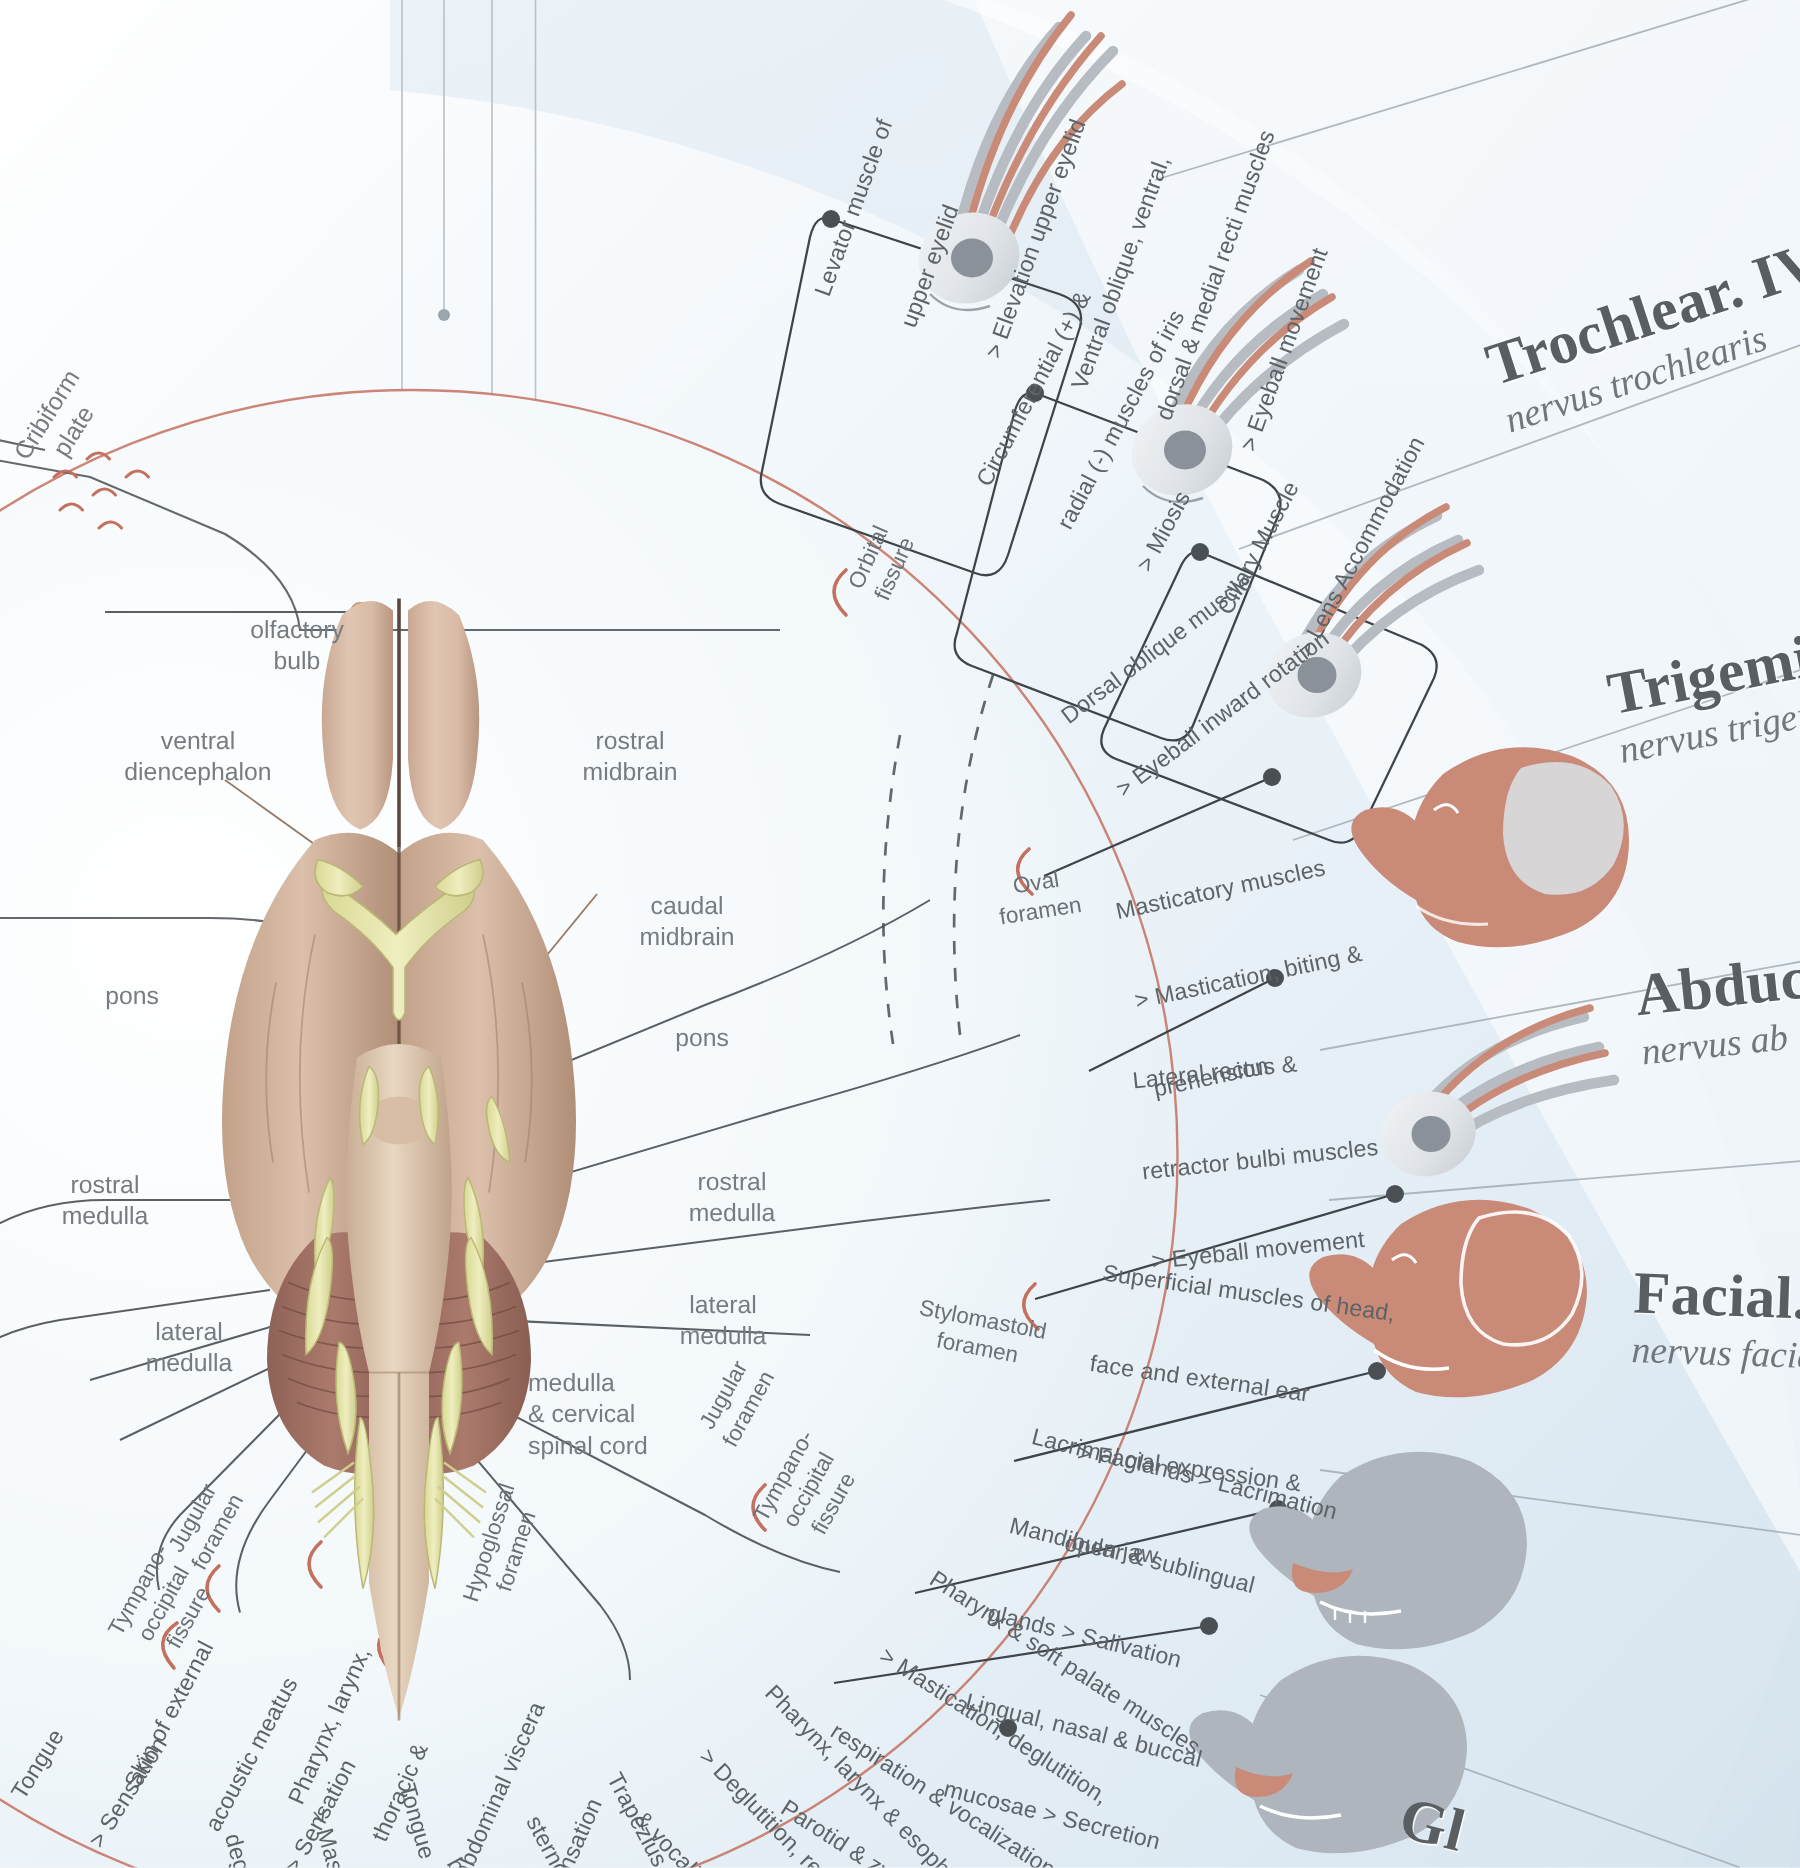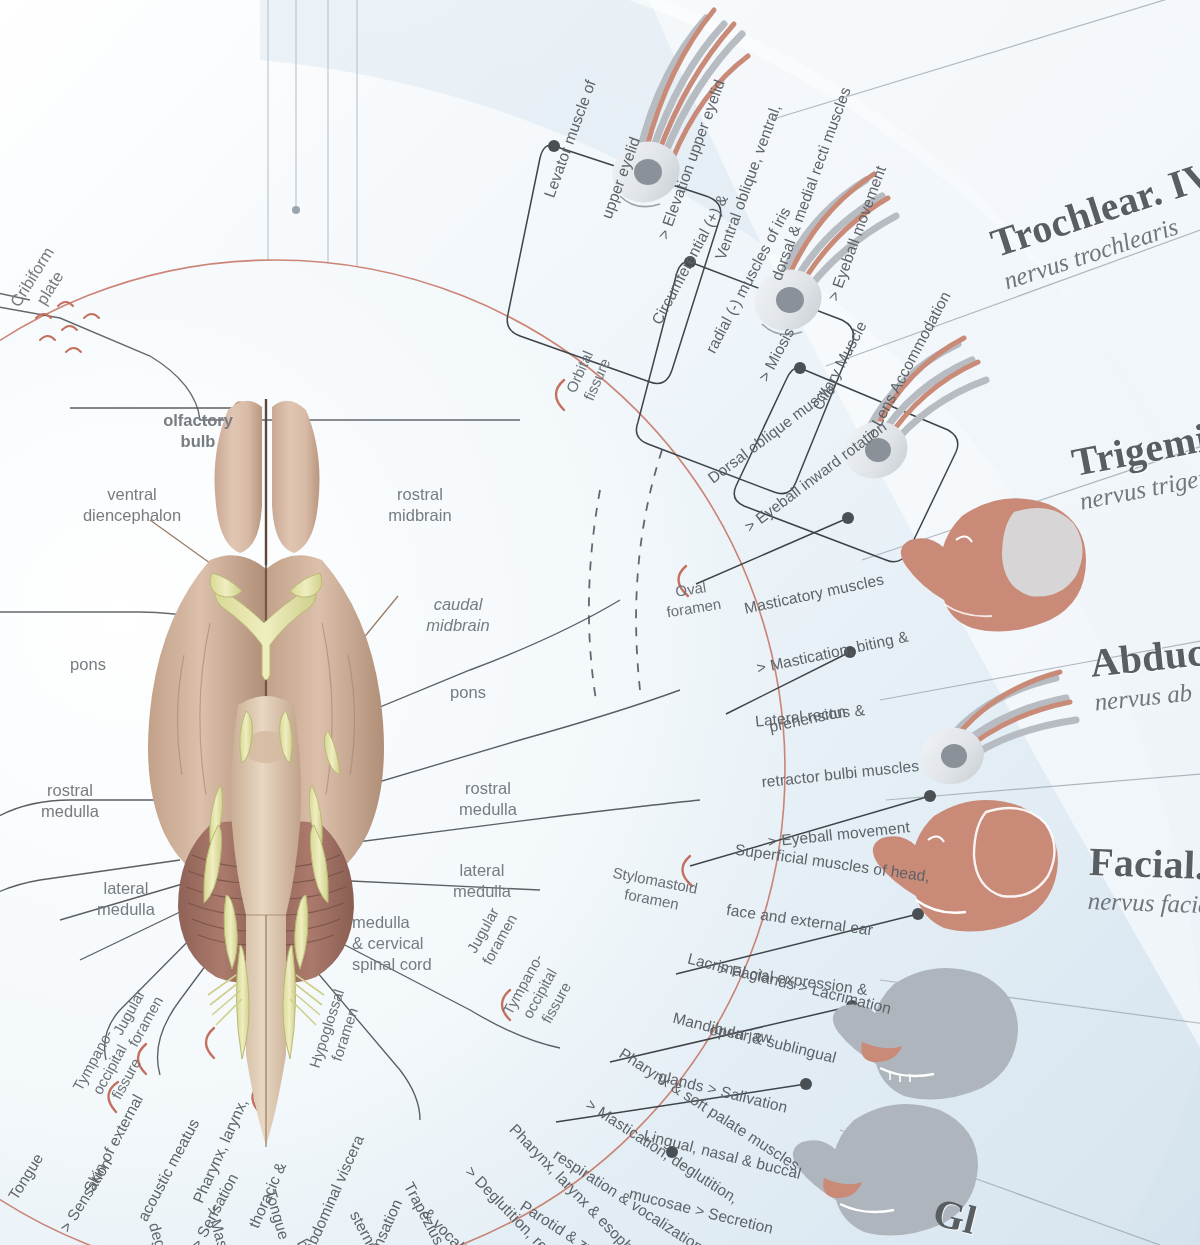--- a/index.html
+++ b/index.html
@@ -512,38 +512,38 @@
 </div>
 
 <div class="txt fn" style="left:-30px;top:1172px;transform:rotate(-58deg);transform-origin:left top;">
   <div>Tongue</div>
   <div>&gt; Sensation</div>
 </div>
 
 <div class="txt anat" style="left:-6px;top:318px;width:110px;transform:rotate(-58deg);transform-origin:left top;">Cribiform
 plate</div>
 
-<div class="txt anat" style="left:148px;top:410px;width:100px;font-weight:bold;">olfactory
+<div class="txt anat" style="left:148px;top:410px;width:100px;">olfactory
 bulb</div>
 
 <div class="txt anat" style="left:62px;top:484px;width:140px;">ventral
 diencephalon</div>
 
 <div class="txt anat" style="left:48px;top:654px;width:80px;">pons</div>
 
 <div class="txt anat" style="left:18px;top:780px;width:104px;">rostral
 medulla</div>
 
 <div class="txt anat" style="left:74px;top:878px;width:104px;">lateral
 medulla</div>
 
 <div class="txt anat" style="left:368px;top:484px;width:104px;">rostral
 midbrain</div>
 
-<div class="txt anat" style="left:406px;top:594px;width:104px;font-style:italic;">caudal
+<div class="txt anat" style="left:406px;top:594px;width:104px;">caudal
 midbrain</div>
 
 <div class="txt anat" style="left:428px;top:682px;width:80px;">pons</div>
 
 <div class="txt anat" style="left:436px;top:778px;width:104px;">rostral
 medulla</div>
 
 <div class="txt anat" style="left:430px;top:860px;width:104px;">lateral
 medulla</div>
 

